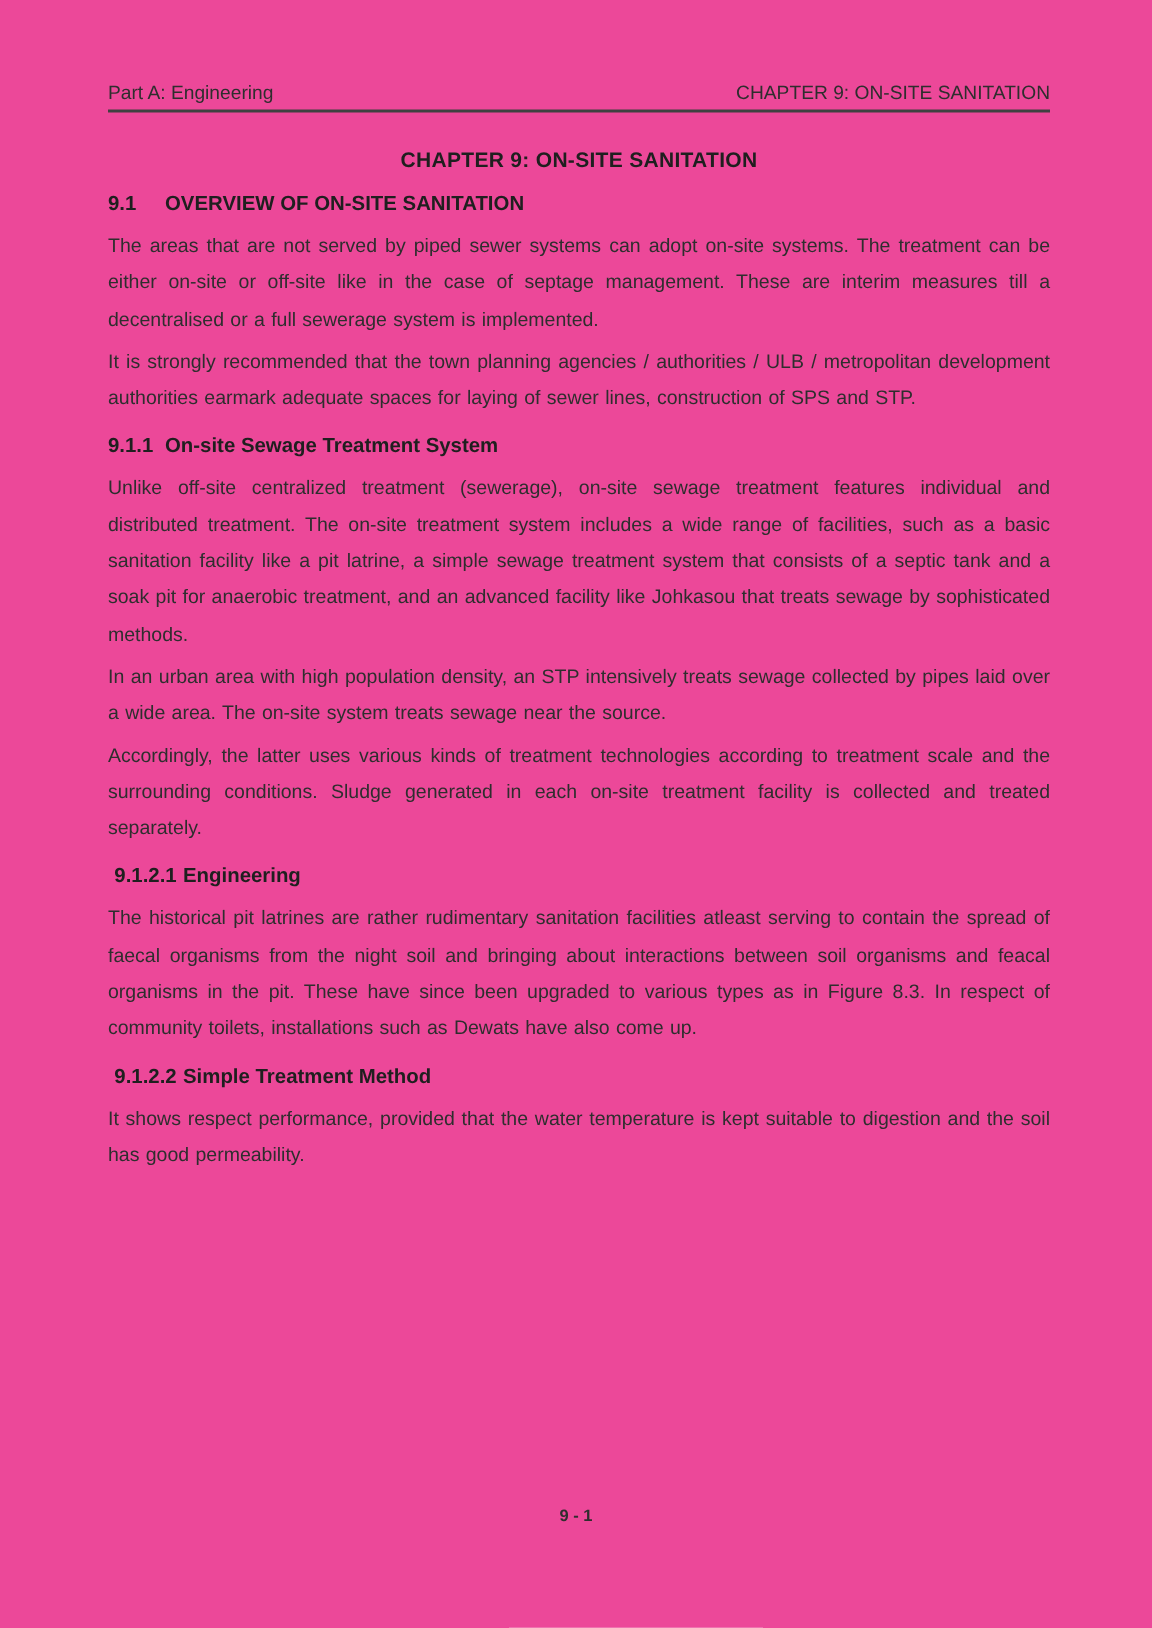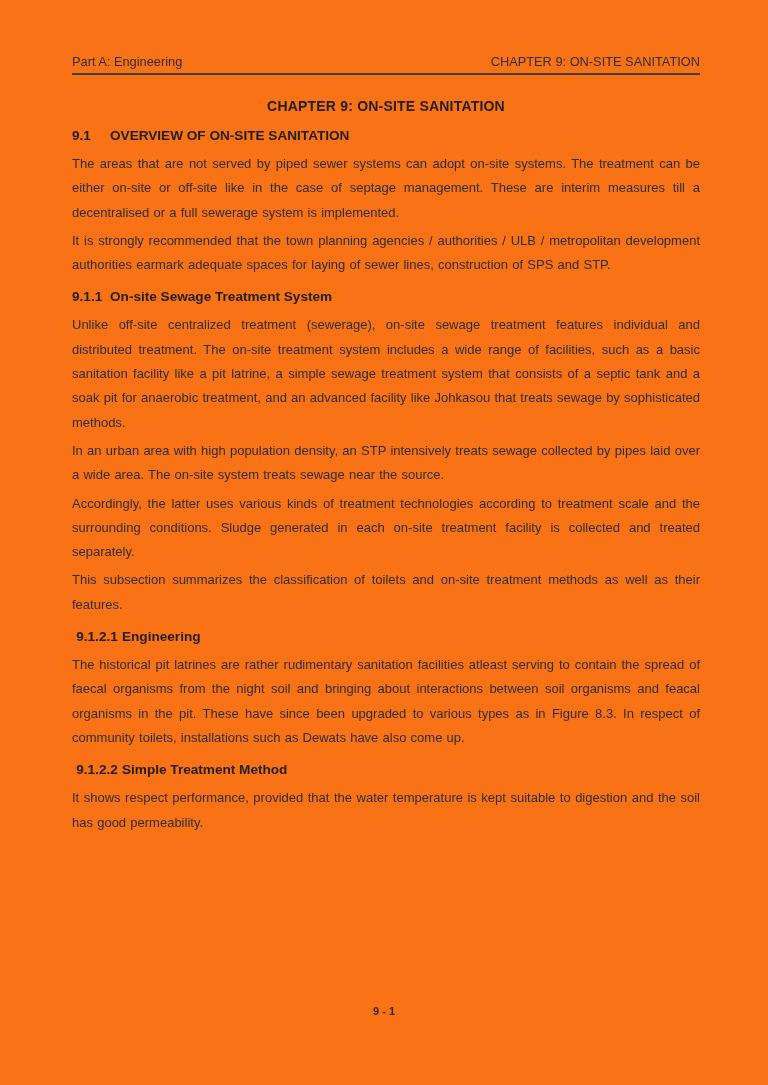--- a/index.html
+++ b/index.html
@@ -4,21 +4,21 @@
 <style>
   html, body { margin: 0; padding: 0; }
   body {
     width: 768px; height: 1085px;
     background: #f4f4f3;
     font-family: "Liberation Sans", sans-serif;
   }
   .doc {
     position: relative;
     width: 768px; height: 1085px;
-    background: #f97316;
+    background: #ec4899;
     overflow: hidden;
     color: #2b2b2b;
   }
   .content {
     position: absolute;
     left: 72px; top: 0;
     width: 628px;
   }
   .pagehead {
     display: flex;
@@ -98,21 +98,20 @@
         <span>On-site Sewage Treatment System</span>
       </h2>
 
     <p class="para">Unlike off-site centralized treatment (sewerage), on-site sewage treatment features individual and distributed treatment. The on-site treatment system includes a wide range of facilities, such as a basic sanitation facility like a pit latrine, a simple sewage treatment system that consists of a septic tank and a soak pit for anaerobic treatment, and an advanced facility like Johkasou that treats sewage by sophisticated methods.</p>
 
     <p class="para">In an urban area with high population density, an STP intensively treats sewage collected by pipes laid over a wide area. The on-site system treats sewage near the source.</p>
 
     <p class="para">Accordingly, the latter uses various kinds of treatment technologies according to treatment scale and the surrounding conditions. Sludge generated in each on-site treatment facility is collected and treated separately.</p>
 
 
-    <p class="para">This subsection summarizes the classification of toilets and on-site treatment methods as well as their features.</p>
 
     <h2 class="sec-h">
         <span class="hn hn-c">9.1.2.1</span>
         <span>Engineering</span>
       </h2>
 
     <p class="para">The historical pit latrines are rather rudimentary sanitation facilities atleast serving to contain the spread of faecal organisms from the night soil and bringing about interactions between soil organisms and feacal organisms in the pit. These have since been upgraded to various types as in Figure 8.3. In respect of community toilets, installations such as Dewats have also come up.</p>
 
     <h2 class="sec-h">
         <span class="hn hn-c">9.1.2.2</span>

